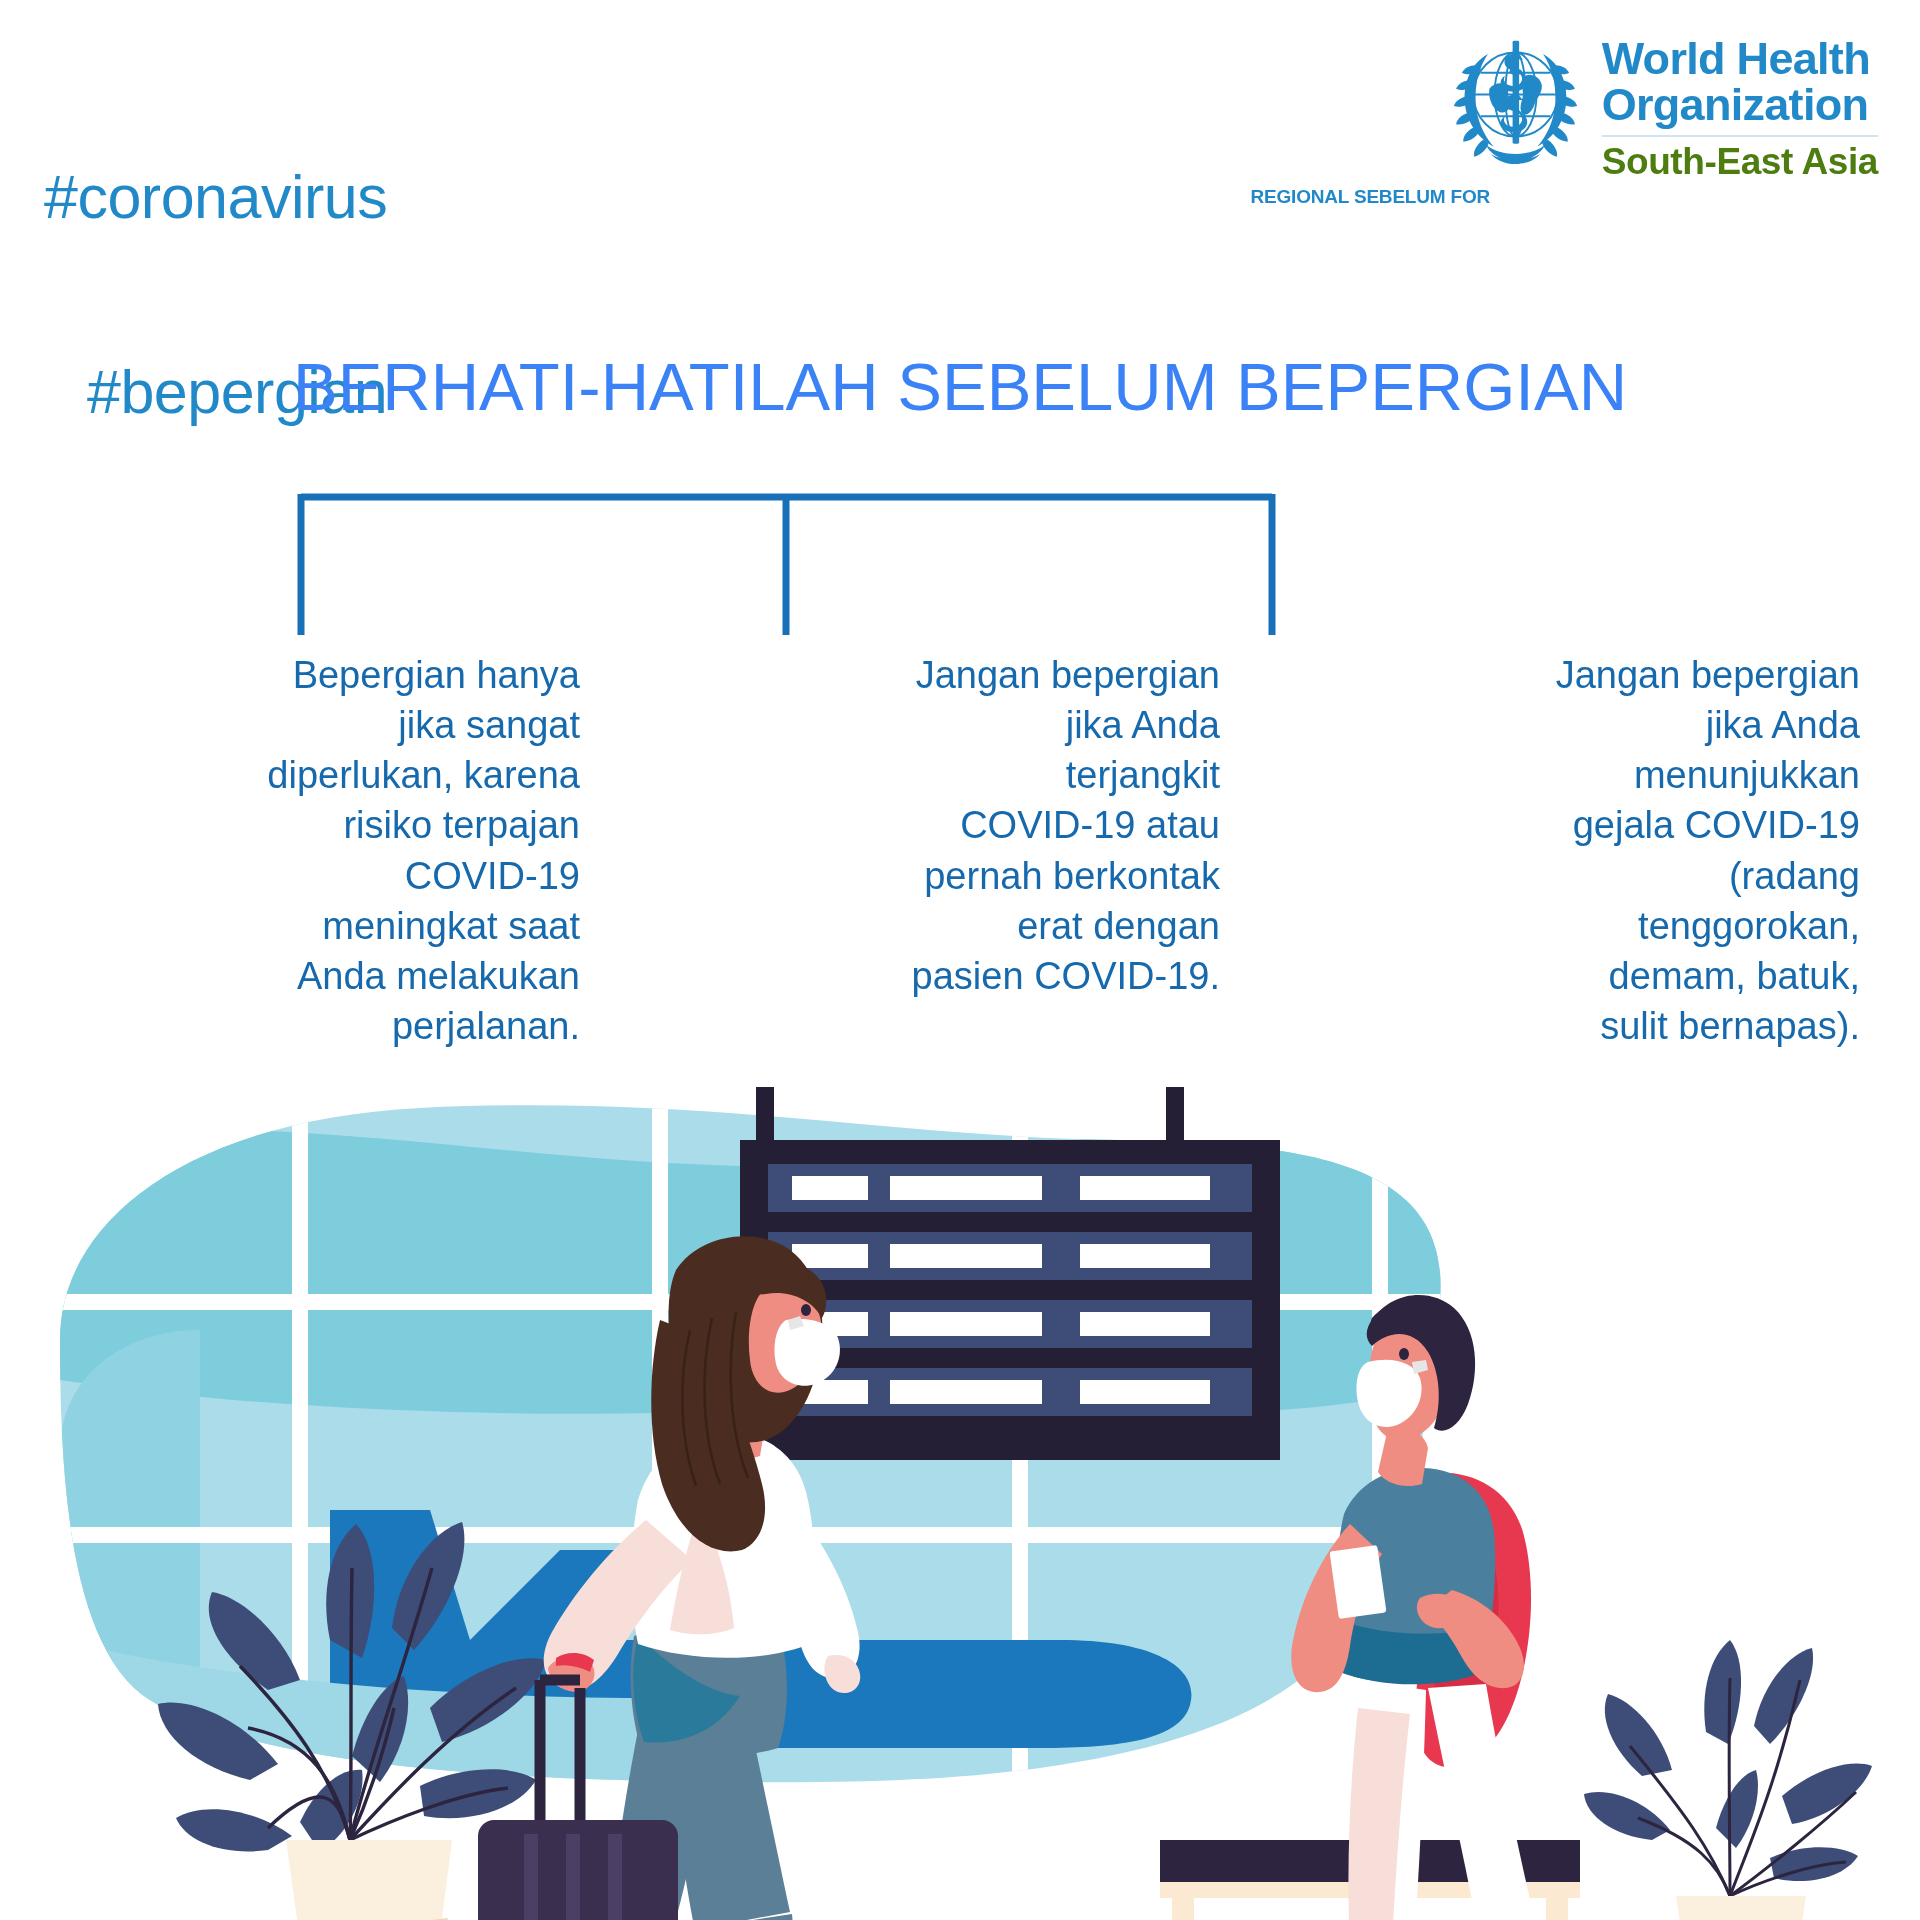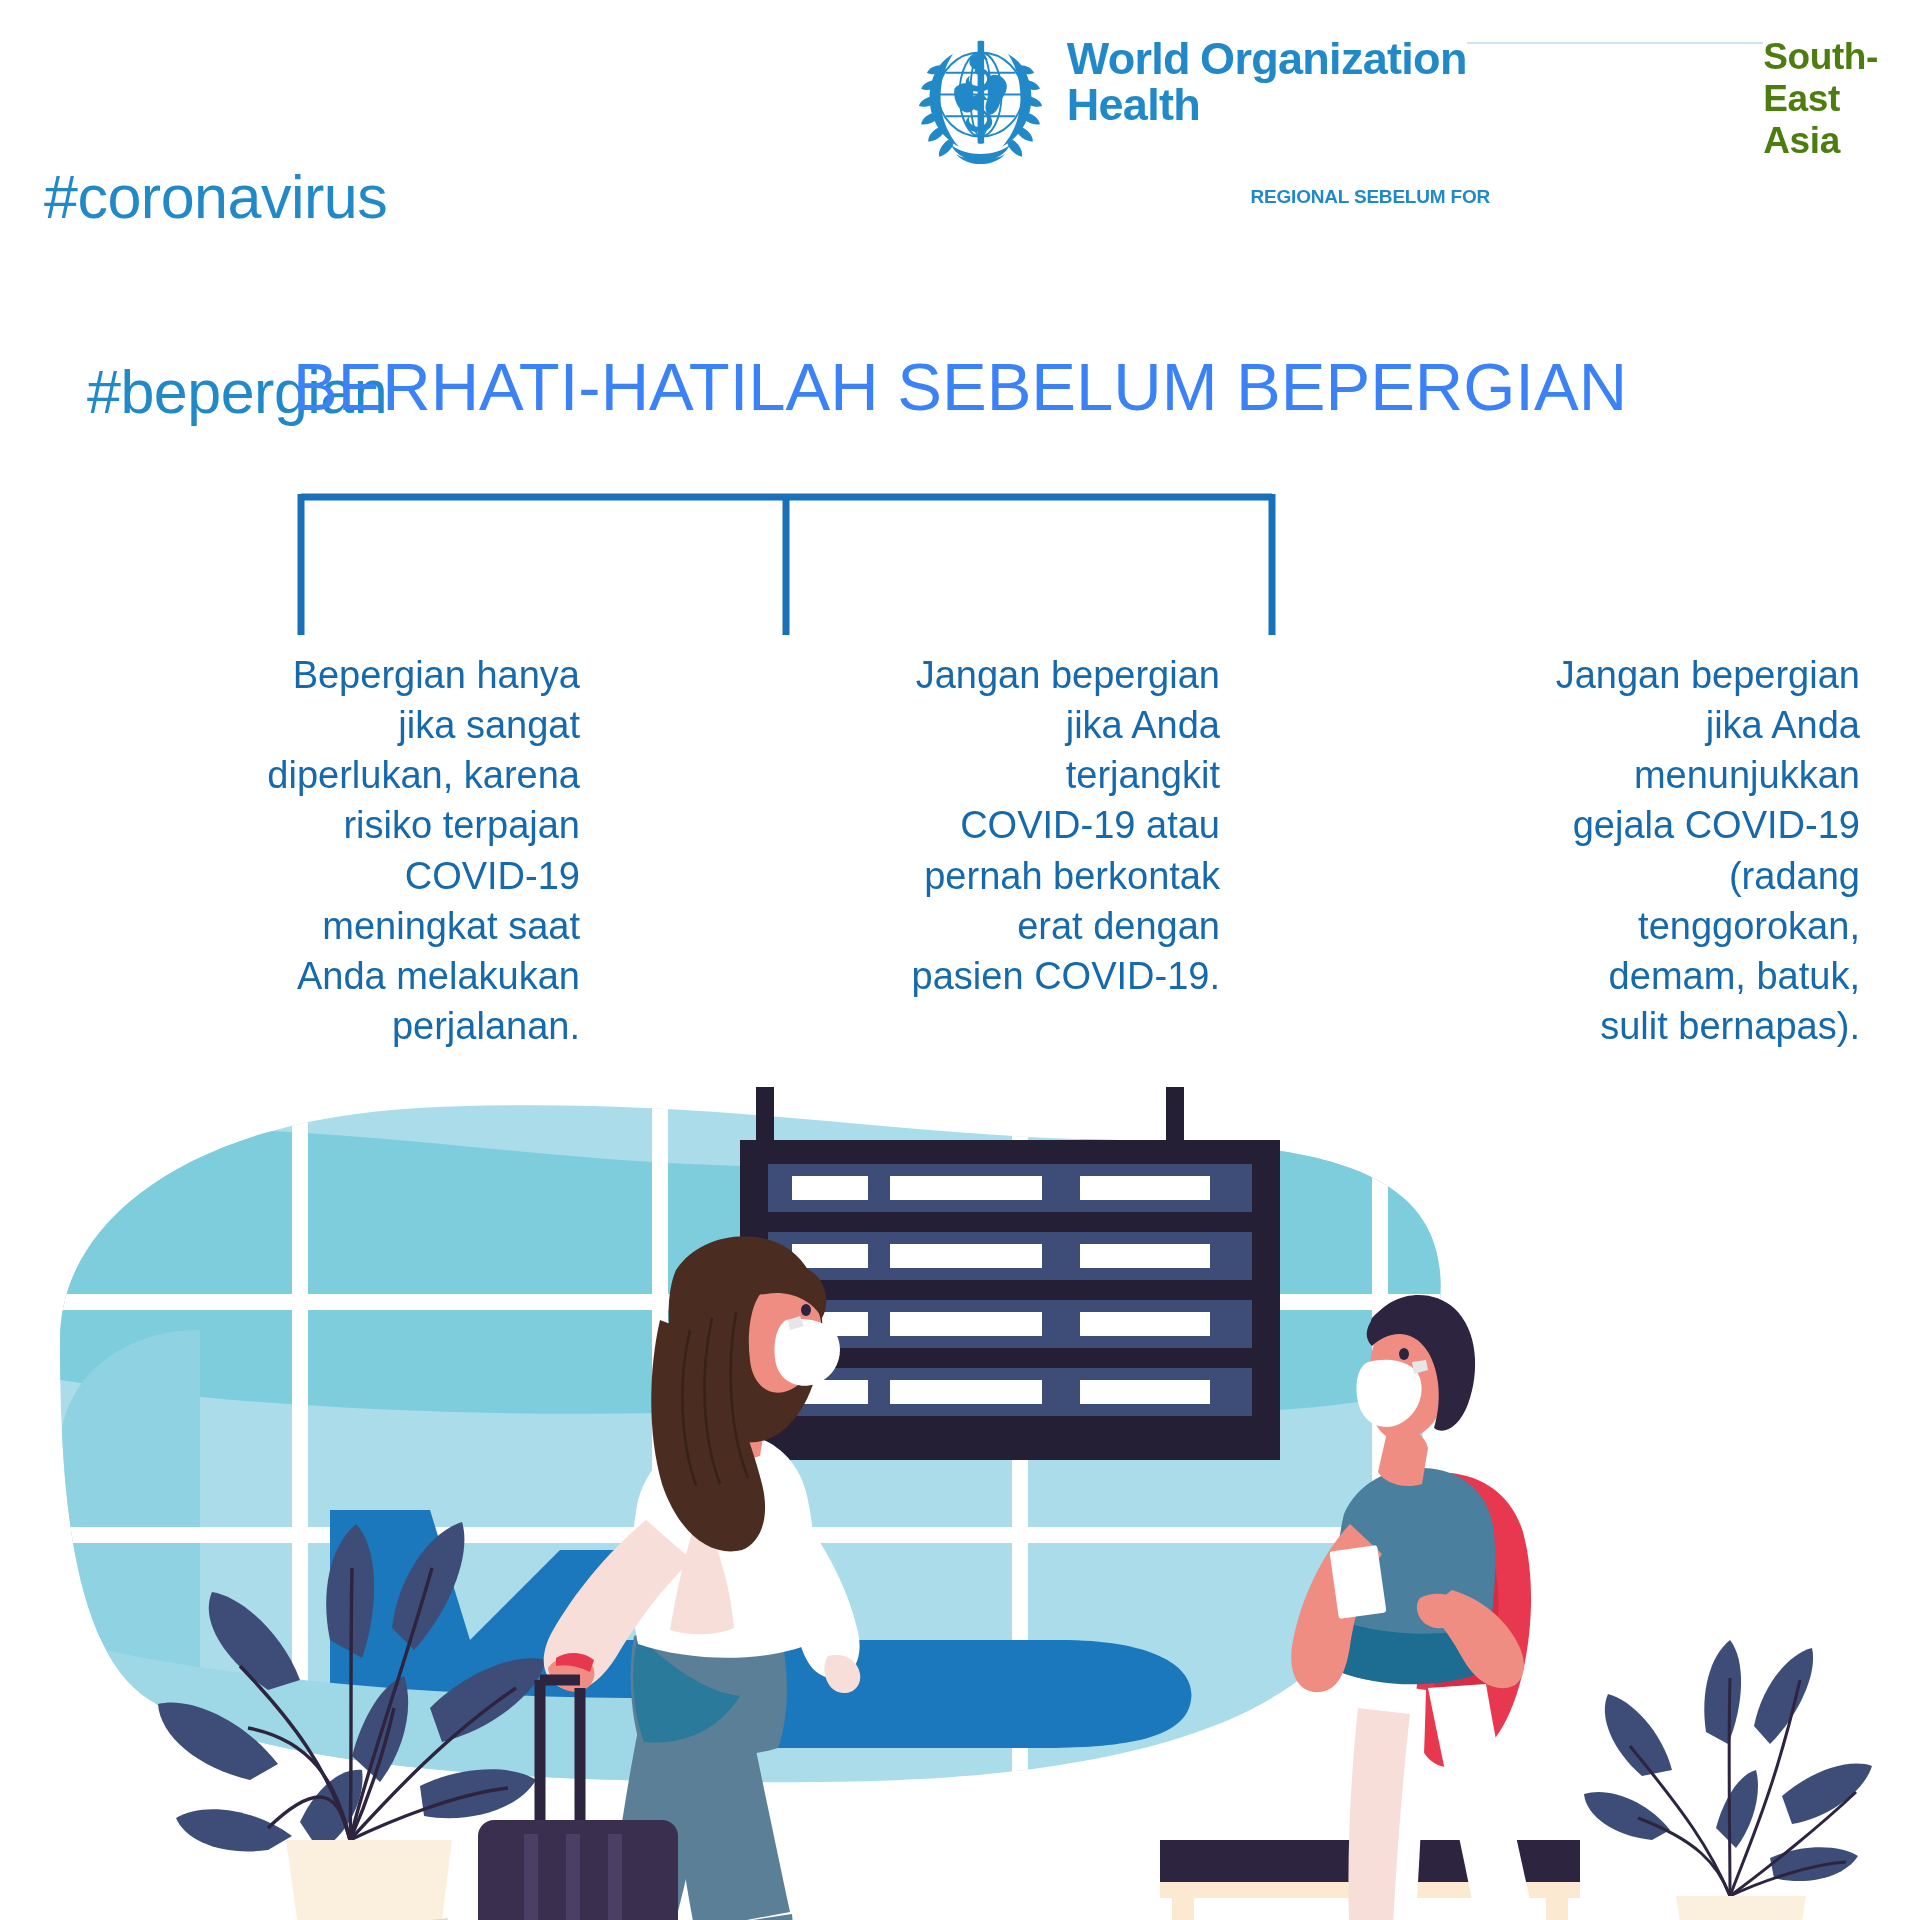--- a/index.html
+++ b/index.html
@@ -36,21 +36,21 @@
     position: absolute;
     right: 42px;
     top: 22px;
     display: flex;
     align-items: flex-start;
     gap: 14px;
   }
   .who-emblem { width: 145px; height: 145px; display: block; }
   .who-wordmark {
     display: flex;
-    flex-direction: row;
+    flex-direction: column;
     padding-top: 14px;
   }
   .who-name {
     font-size: 45px;
     font-weight: bold;
     color: #2289c9;
     line-height: 1.03;
     letter-spacing: -0.7px;
   }
   .who-rule {

